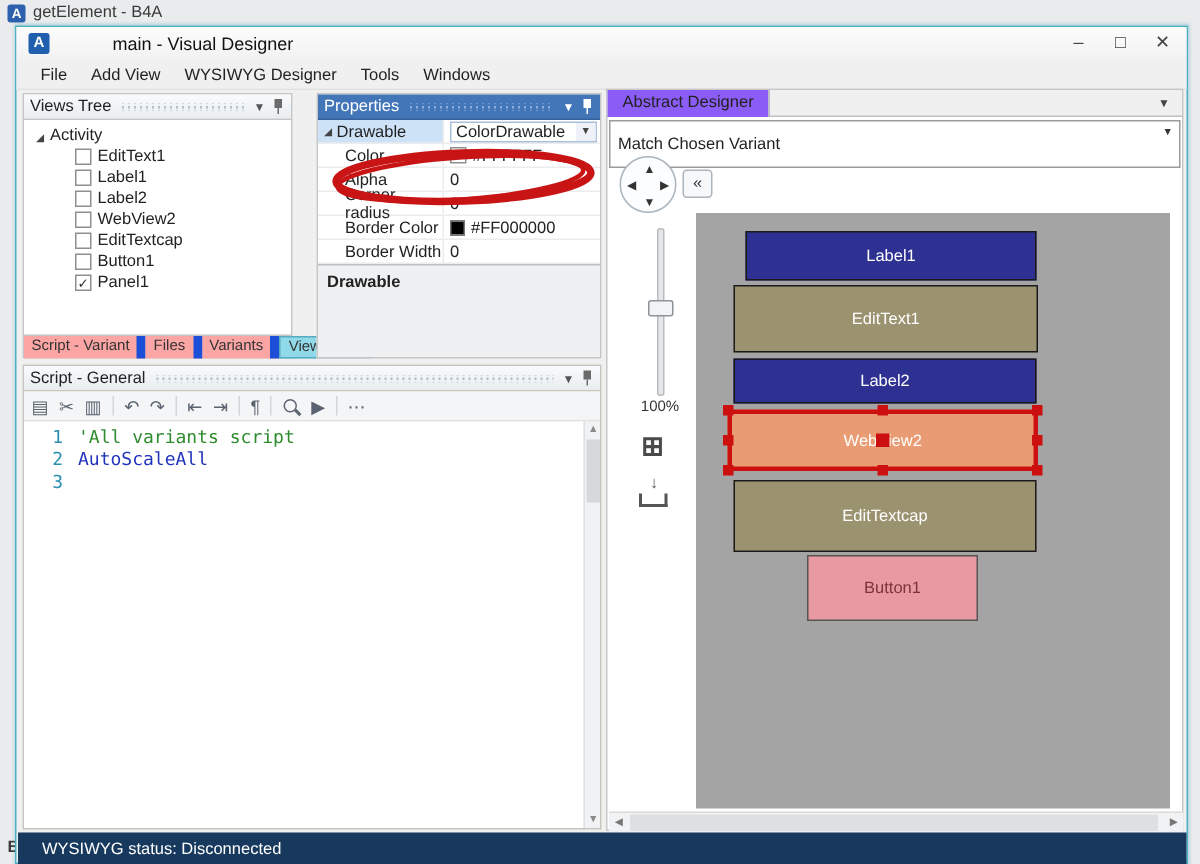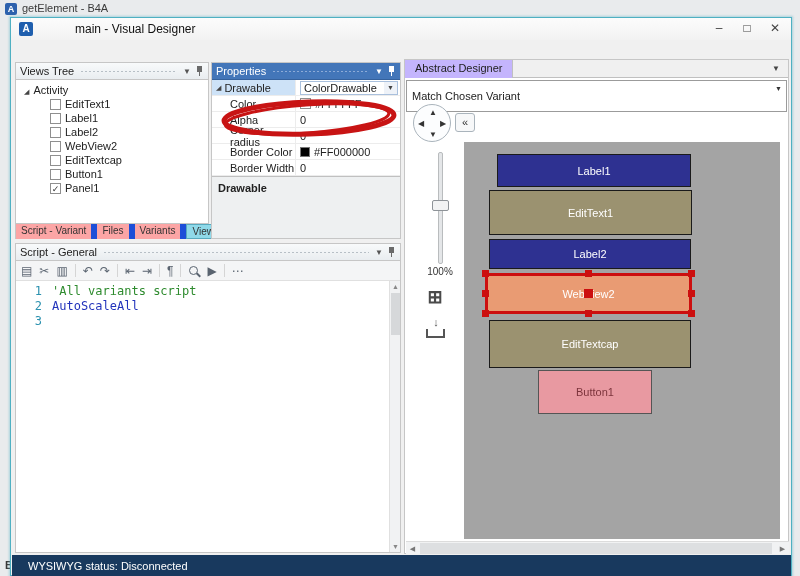--- a/index.html
+++ b/index.html
@@ -24,21 +24,21 @@
 
   
   .panel-header { display:flex; align-items:center; height:17px; padding:0 4px; font-size:11px; background:linear-gradient(#f8fafb,#e9edf0); border-bottom:1px solid #c6c6c6; gap:4px; }
   .dots { flex:1; height:5px; background-image:radial-gradient(circle,#b7bfc6 0.9px,transparent 1px); background-size:4px 3px; background-position:0 1px; margin:0 2px; }
   .hdr-arrow { font-size:8px; color:#555; }
   .pin { width:9px; height:12px; position:relative; display:inline-block; }
   .pin::before { content:""; position:absolute; top:1px; left:2px; width:5px; height:6px; background:#6a6a6a; }
   .pin::after { content:""; position:absolute; top:7px; left:4px; width:1px; height:4px; background:#6a6a6a; }
 
   
-  #views-tree { left:4px; top:44px; width:194px; height:177px; background:#fff; border:1px solid #c6c6c6; }
+  #views-tree { left:4px; top:44px; width:180px; height:177px; background:#fff; border:1px solid #c6c6c6; }
   #vt-body { position:absolute; left:0; top:17px; width:100%; height:143px; background:#fff; padding-top:2px; overflow:hidden; }
   .tree-row { display:flex; align-items:flex-end; height:14px; font-size:11px; gap:4px; }
   .tree-root { padding-left:8px; }
   .tree-item { padding-left:34px; }
   .expander { font-size:7px; color:#444; }
   .cb { width:11px; height:11px; border:1px solid #8f8f8f; background:#fff; font-size:9px; line-height:10px; text-align:center; color:#333; flex:0 0 auto; }
   #vt-tabs { position:absolute; left:0; top:160px; width:100%; height:16px; display:flex; background:#f0f0f0; border-top:1px solid #c6c6c6; }
   .vt-tab { font-size:10px; padding:1px 5px; border-right:6px solid #1d4ed8; background:#fca5a5; color:#333; white-space:nowrap; }
   .vt-tab.active { background:#8fd9e9; border:1px solid #57aabf; }
 
@@ -73,21 +73,21 @@
   .lnum { width:36px; text-align:right; padding-right:10px; color:#2b91af; flex:0 0 auto; }
   .ctext.comment { color:#2e8b2e; }
   .ctext.code { color:#2233bb; }
   #editor-scroll { position:absolute; right:0; top:37px; width:11px; height:271px; background:#f1f2f3; border-left:1px solid #e0e0e0; }
   #editor-scroll .thumb { position:absolute; left:1px; top:12px; width:9px; height:42px; background:#d6d8da; }
   #editor-scroll .sbtn { position:absolute; left:0; width:11px; height:11px; font-size:7px; color:#888; text-align:center; line-height:11px; }
 
   
   #designer { left:393px; top:41px; width:385px; height:495px; background:#fff; border:1px solid #c6c6c6; }
   #designer-tabs { position:absolute; left:0; top:0; width:100%; height:18px; background:#f0f0f0; border-bottom:1px solid #c0c0c0; display:flex; }
-  #tab-abstract { font-size:11px; padding:2px 10px; background:#c4b5fd; border-right:1px solid #c0c0c0; height:18px; }
+  #tab-abstract { font-size:11px; padding:2px 10px; background:#8b5cf6; border-right:1px solid #c0c0c0; height:18px; }
   #designer-tab-menu { margin-left:auto; font-size:8px; color:#444; padding:4px 8px; }
   #variant-combo { position:absolute; left:1px; top:20px; width:381px; height:32px; border:1px solid #9b9b9b; background:#fff; display:flex; align-items:center; font-size:11px; padding-left:5px; }
   #variant-combo .dd { margin-left:auto; width:15px; height:100%; text-align:center; font-size:7px; line-height:15px; color:#333; }
   #nav-pad { left:8px; top:44px; width:38px; height:38px; border:1px solid #aab4bc; border-radius:50%; background:#fcfdfe; }
   .nav-arrow { position:absolute; font-size:8px; color:#333; line-height:8px; }
   #collapse-btn { left:50px; top:53px; width:20px; height:19px; border:1px solid #aab4bc; border-radius:3px; background:#f7f8f9; text-align:center; line-height:17px; font-size:11px; color:#333; }
   #zoom-track { left:33px; top:92px; width:5px; height:112px; background:#e4e6e8; border:1px solid #b9bcbe; border-radius:2px; }
   #zoom-thumb { left:27px; top:140px; width:17px; height:11px; background:#f2f3f4; border:1px solid #8e9398; border-radius:2px; }
   #zoom-label { left:14px; top:206px; width:42px; text-align:center; font-size:10px; color:#333; }
   #grid-btn { left:16px; top:224px; width:28px; height:26px; font-size:18px; color:#4a4a4a; text-align:center; line-height:26px; font-weight:bold; }
@@ -124,20 +124,27 @@
   <div class="abs" id="titlebar">
     <div class="abs" id="win-icon">A</div>
     <div class="abs" id="win-title">main - Visual Designer</div>
     <div class="abs" id="win-btns">
       <span>–</span>
       <span>□</span>
       <span>✕</span>
     </div>
   </div>
 
+  <div class="abs" id="menubar">
+    <span class="menu-item">File</span>
+    <span class="menu-item">Add View</span>
+    <span class="menu-item">WYSIWYG Designer</span>
+    <span class="menu-item">Tools</span>
+    <span class="menu-item">Windows</span>
+  </div>
 
   <div class="abs" id="views-tree">
     <div class="panel-header">
       <span>Views Tree</span>
       <span class="dots"></span>
       <span class="hdr-arrow">▼</span>
       <span class="pin"></span>
     </div>
     <div class="abs" id="vt-body">
       <div class="tree-row tree-root">

